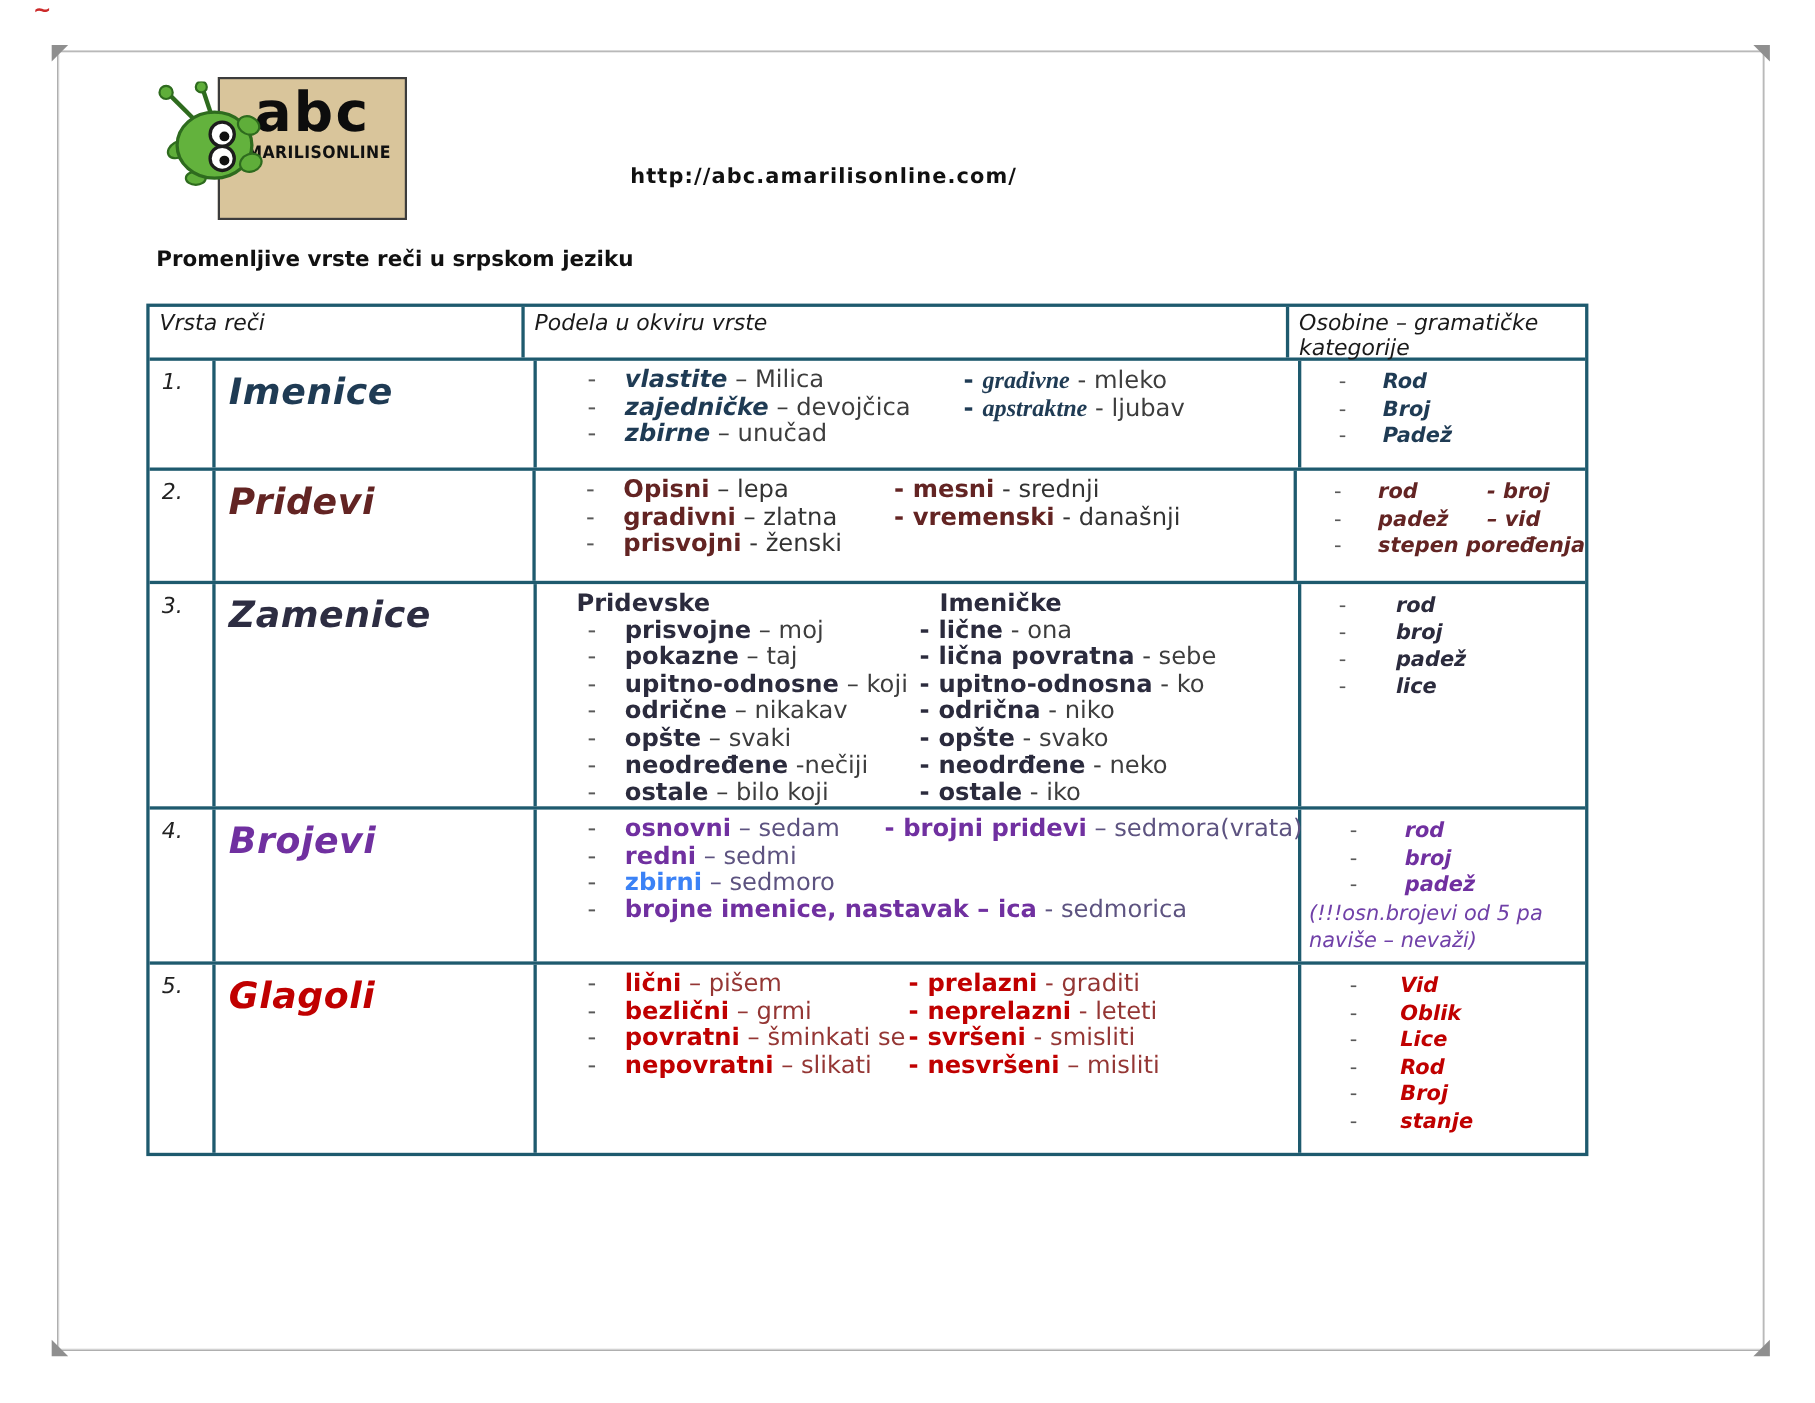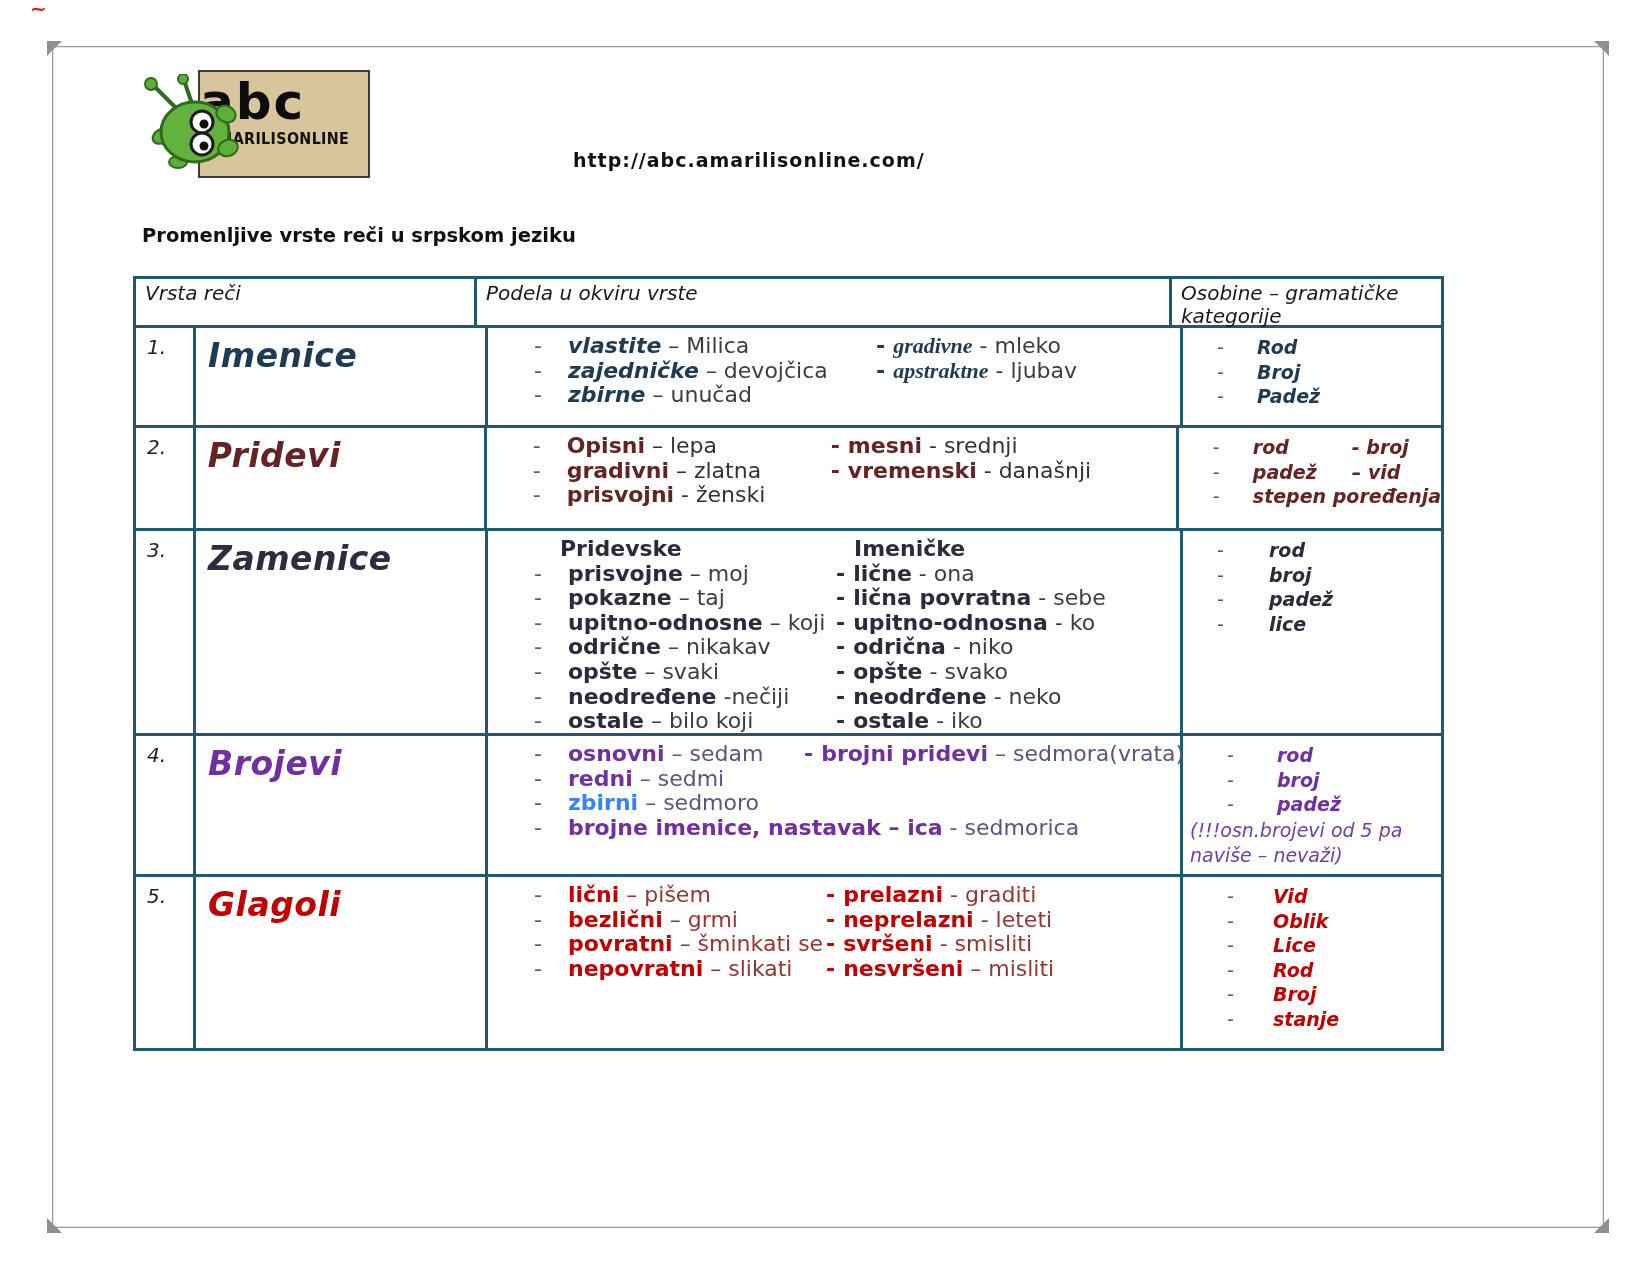--- a/index.html
+++ b/index.html
@@ -17,22 +17,22 @@
   .corner{position:absolute;width:0;height:0;}
   .corner.tl{left:-6px;top:-6px;border-left:15px solid #8f8f8f;border-bottom:15px solid transparent;}
   .corner.tr{right:-6px;top:-6px;border-right:15px solid #8f8f8f;border-bottom:15px solid transparent;}
   .corner.bl{left:-6px;bottom:-6px;border-left:15px solid #8f8f8f;border-top:15px solid transparent;}
   .corner.br{right:-6px;bottom:-6px;border-right:15px solid #8f8f8f;border-top:15px solid transparent;}
   .stray-mark{position:absolute;left:30px;top:2px;width:22px;height:14px;color:#cc2a2a;
     font-size:20px;font-weight:bold;line-height:12px;}
 
   
   .logo-wrap{position:absolute;left:138px;top:62px;width:250px;height:120px;}
-  .logo-plate{position:absolute;left:60px;top:8px;width:172px;height:108px;background:#d9c59b;
-    border:2px solid #3c3c3c;z-index:1;}
+  .logo-plate{position:absolute;left:60px;top:8px;width:172px;height:130px;background:#d9c59b;
+    border:2px solid #3c3c3c;z-index:1;text-align:center;}
   .logo-abc{font-size:50px;font-weight:900;color:#0d0d0d;letter-spacing:2px;line-height:56px;margin-top:2px;}
   .logo-sub{font-size:15.5px;font-weight:600;color:#111;letter-spacing:0.4px;
     transform:scaleX(0.92);transform-origin:center;}
   .bug{position:absolute;left:0;top:12px;z-index:2;}
 
   
   .url{position:absolute;left:573px;top:149px;font-size:19px;font-weight:bold;
     letter-spacing:1px;color:#111;}
   .doc-title{position:absolute;left:142px;top:224px;font-size:19.5px;font-weight:bold;color:#111;}
 
@@ -58,23 +58,23 @@
   .pline{position:relative;line-height:24.6px;white-space:nowrap;}
   .bullet{display:inline-block;margin-left:46px;width:10px;color:#595959;}
   .term{font-weight:bold;margin-left:24px;}
   .term.it{font-style:italic;}
   .rest{margin-left:7px;white-space:pre;}
   .hright{position:absolute;top:0;}
   .rdash{font-weight:bold;}
   .rterm{font-weight:bold;margin-left:8px;}
   .rterm.it{font-style:italic;font-family:Liberation Serif, serif;}
   .rrest{margin-left:7px;white-space:pre;}
-  .sub .sterm{font-weight:bold;margin-left:72px;}
+  .sub .sterm{font-weight:bold;margin-left:36px;}
   .sub .hright .sterm{margin-left:0;}
-  .r1 .hright{left:388px;} .r2 .hright{left:344px;} .r3 .hright{left:348px;}
+  .r1 .hright{left:388px;} .r2 .hright{left:326px;} .r3 .hright{left:348px;}
   .r4 .hright{left:316px;} .r5 .hright{left:338px;}
   .r3 .sub .hright{left:366px;}
 
   .oline{line-height:24.6px;white-space:nowrap;}
   .obullet{display:inline-block;margin-left:34px;width:10px;color:#595959;}
   .oterm{font-weight:bold;font-style:italic;margin-left:30px;}
   .oterm.fixed{display:inline-block;min-width:99px;}
   .oextra{font-weight:bold;font-style:italic;}
   .r3 .oterm{margin-left:42px;}
   .r4 .obullet{margin-left:44px;} .r4 .oterm{margin-left:40px;}

